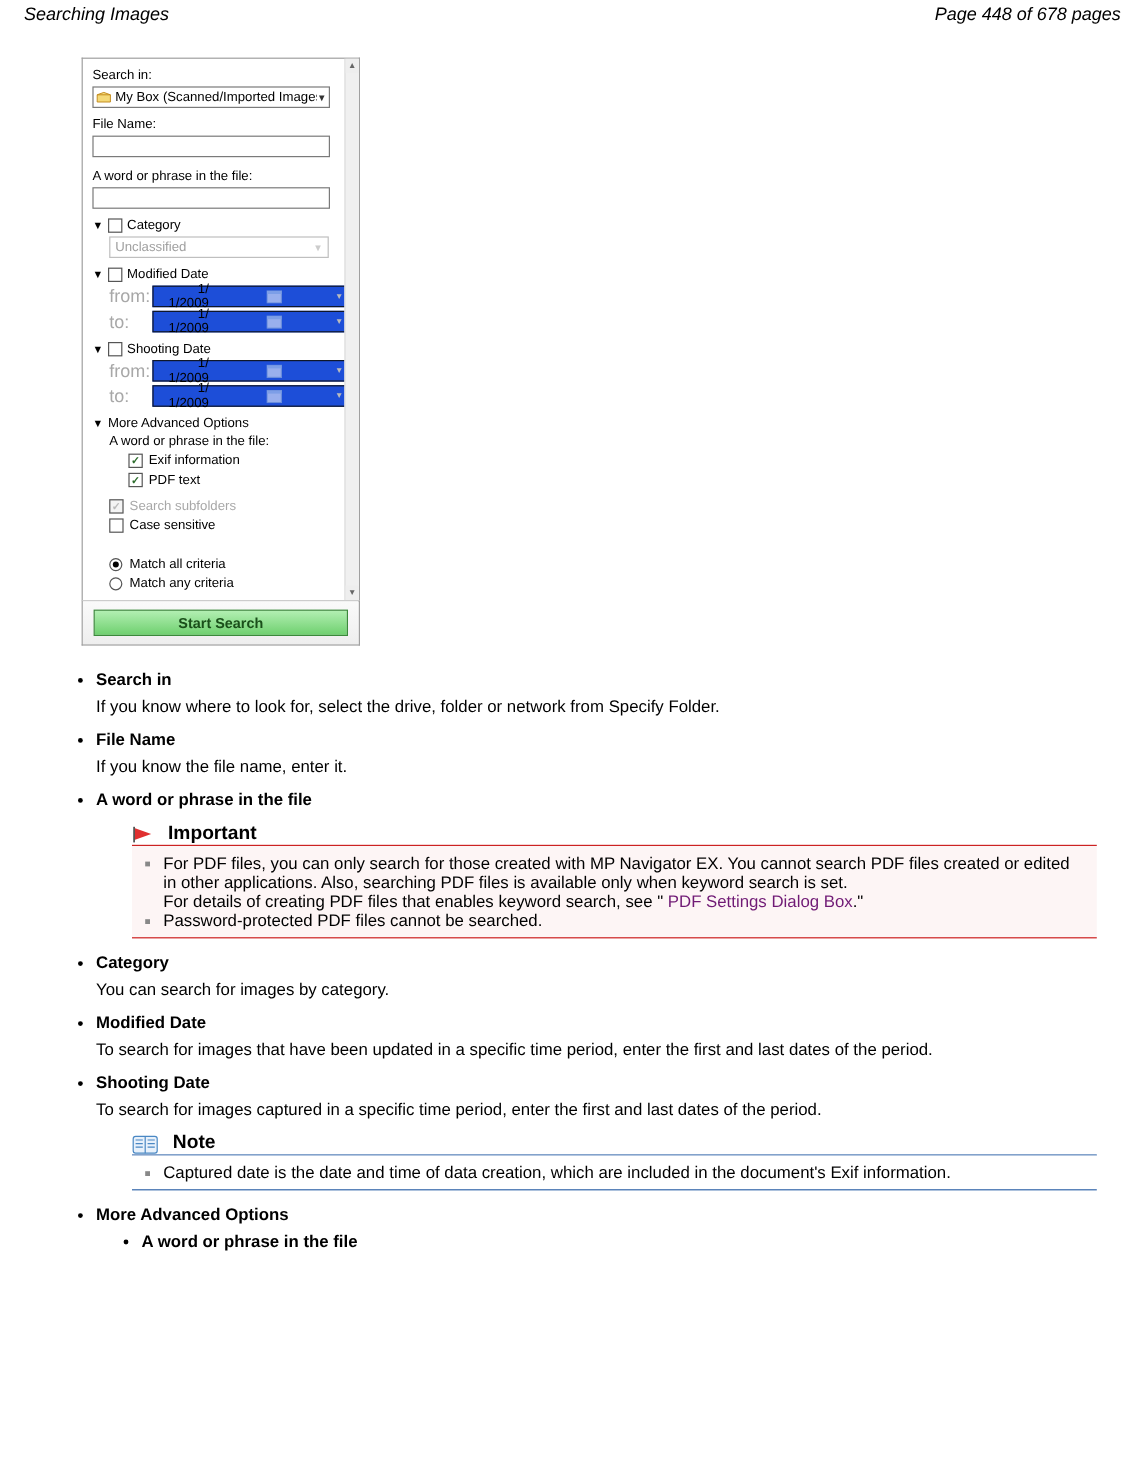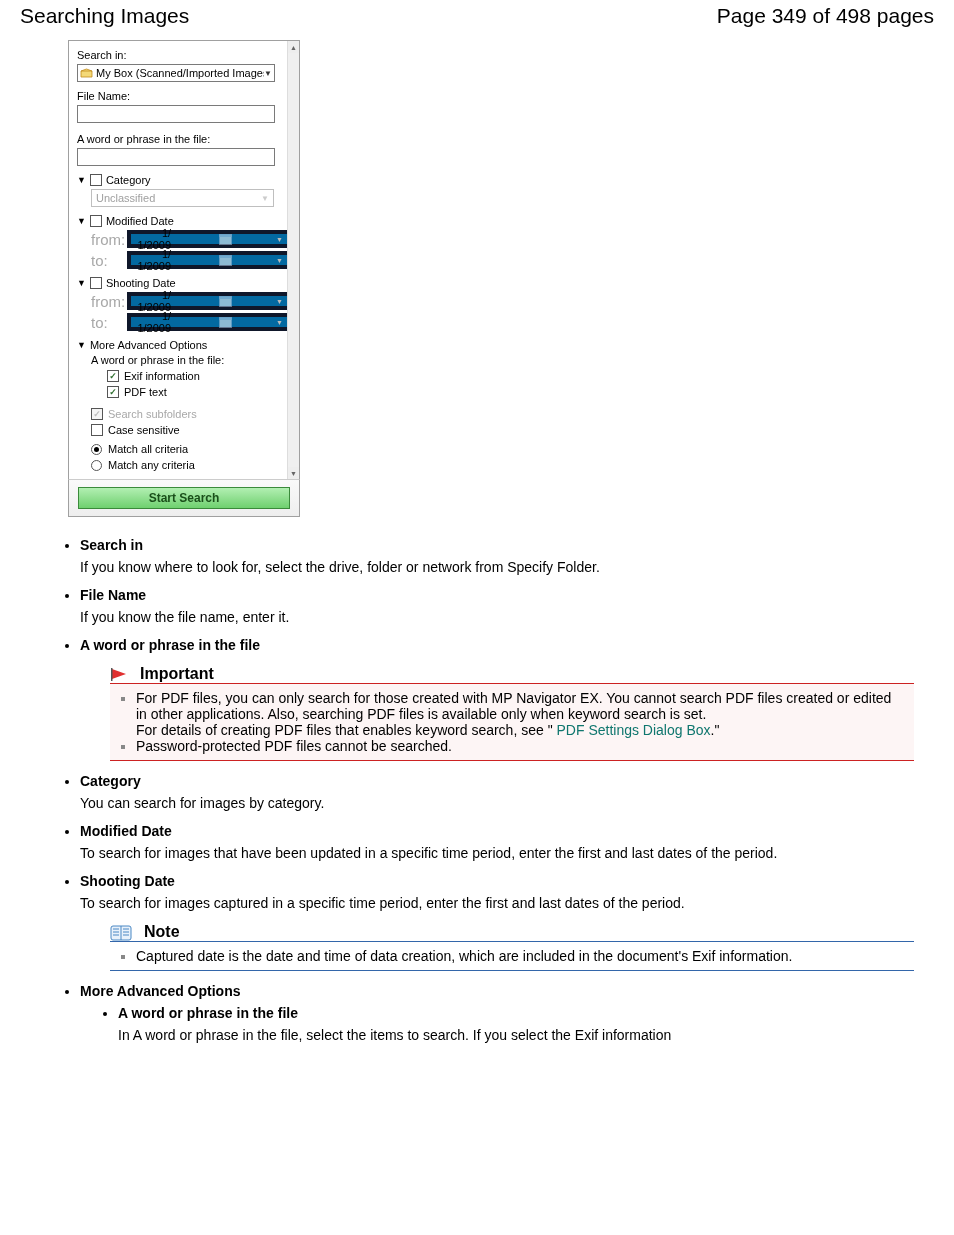--- a/index.html
+++ b/index.html
@@ -8,22 +8,23 @@
     margin: 0;
     padding: 4px 20px 20px 20px;
     font-size: 14px;
     color: #000;
     width: 954px;
   }
   .page-header {
     display: flex;
     justify-content: space-between;
     align-items: center;
-    margin: 0 0 12px 0;
-    font-size: 21px;
+    margin: 0 0 27px 0;
+    font-size: 15px;
+    font-style: italic;
   }
   .page-header .left { font-weight: normal; }
   .page-header .right { font-weight: normal; }
 
   .dialog-outer {
     width: 232px;
     margin-left: 48px;
     background: #fff;
     position: relative;
   }
@@ -124,22 +125,22 @@
     display: flex;
     align-items: center;
     gap: 6px;
     margin-left: 14px;
     margin-top: 3px;
   }
   .date-row .lbl { width: 30px; color: #a8a8a8; font-size: 15px; }
   .date-input {
     flex: 1;
     height: 18px;
-    border: 4px solid #0f172a;
-    background: #0369a1;
+    border: 1px solid #0f172a;
+    background: #1d4ed8;
     display: flex;
     align-items: center;
     padding: 0 4px;
     font-size: 11px;
     gap: 42px;
   }
   .date-input .val { flex: 1; text-align: right; padding-right: 6px; color: #000;}
   .cal-icon {
     width: 13px; height: 12px;
     display: inline-block;
@@ -235,28 +236,28 @@
   .flag-icon {
     width: 18px; height: 15px;
     display: inline-block;
   }
   .flag-icon svg { display: block; }
   .note-icon {
     width: 22px; height: 17px;
     display: inline-block;
   }
   .note-icon svg { display: block; }
-  a.link { color: #0f766e; text-decoration: none; }
+  a.link { color: #701a75; text-decoration: none; }
 </style>
 </head>
 <body>
 
 <div class="page-header">
   <div class="left">Searching Images</div>
-  <div class="right">Page 349 of 498 pages</div>
+  <div class="right">Page 448 of 678 pages</div>
 </div>
 
 <div class="dialog-outer">
   <div class="dialog-scroll">
     <div class="scrollbar">
       <div class="scroll-arrow top">▲</div>
       <div class="scroll-arrow bottom">▼</div>
     </div>
 
     <span class="dlabel">Search in:</span>
@@ -369,21 +370,21 @@
 
     <div class="indent-chk" style="margin-top:10px">
       <span class="chk checked disabled"></span>
       <span class="disabled-text">Search subfolders</span>
     </div>
     <div class="indent-chk">
       <span class="chk"></span>
       <span>Case sensitive</span>
     </div>
 
-    <div class="radio-row" style="margin-top:7px">
+    <div class="radio-row" style="margin-top:20px">
       <span class="radio checked"></span>
       <span>Match all criteria</span>
     </div>
     <div class="radio-row" style="margin-bottom:2px">
       <span class="radio"></span>
       <span>Match any criteria</span>
     </div>
   </div>
   <div class="start-bar">
     <div class="start-btn">Start Search</div>
@@ -456,18 +457,17 @@
           </ul>
         </div>
       </div>
     </li>
 
     <li>
       <div class="dt">More Advanced Options</div>
       <ul class="sub">
         <li>
           <div class="dt" style="font-weight:bold">A word or phrase in the file</div>
-          <div class="dd" style="margin-top:6px">In A word or phrase in the file, select the items to search. If you select the Exif information</div>
         </li>
       </ul>
     </li>
   </ul>
 </div>
 
 </body></html>

